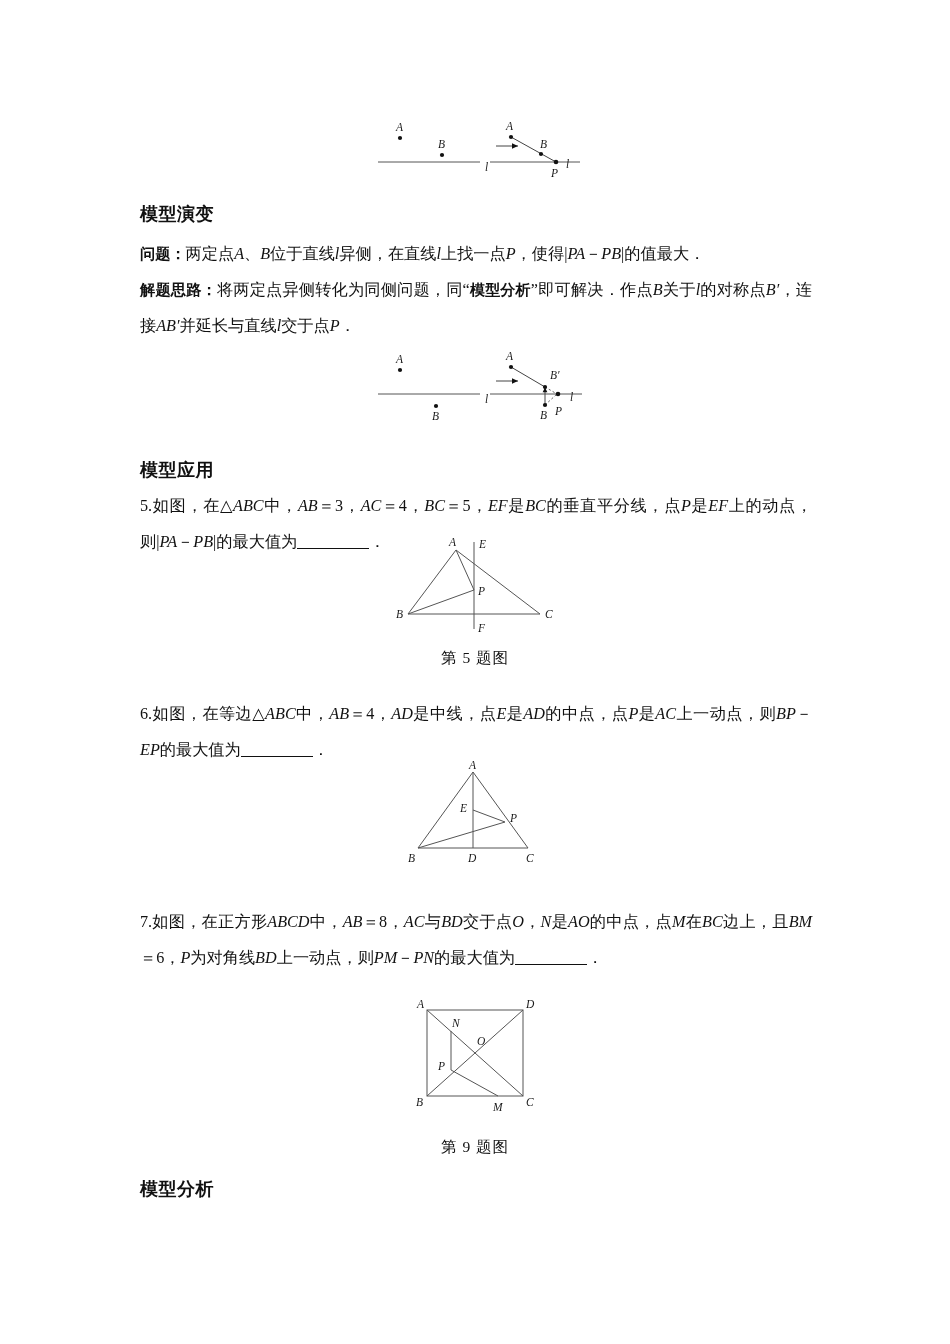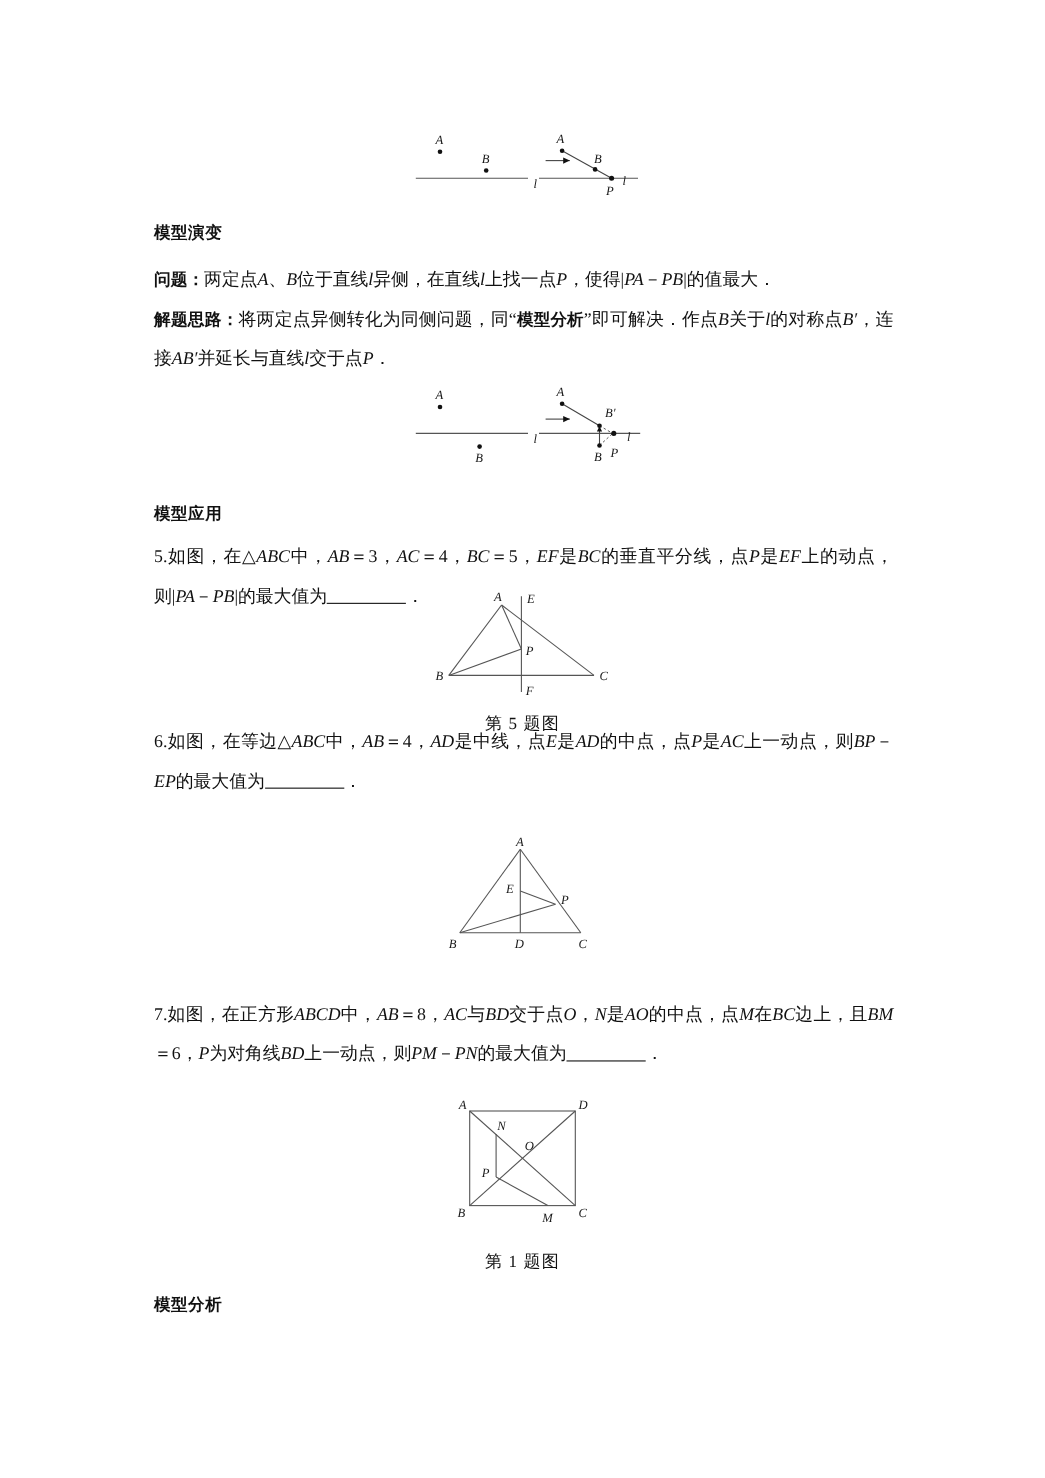--- a/index.html
+++ b/index.html
@@ -21,21 +21,21 @@
     width: 950px;
     height: 1344px;
   }
 
   
   .section-head {
     position: absolute;
     left: 140px;
     font-family: Liberation Mono, monospace;
     font-weight: bold;
-    font-size: 15px;
+    font-size: 18px;
     letter-spacing: .5px;
     color: #111;
     white-space: nowrap;
   }
   .para {
     position: absolute;
     left: 140px;
     width: 672px;
     font-size: 16.2px;
     line-height: 36px;
@@ -183,21 +183,21 @@
       <text x="61" y="14">A</text>
       <text x="91" y="16">E</text>
       <text x="90" y="63">P</text>
       <text x="8" y="86">B</text>
       <text x="157" y="86">C</text>
       <text x="90" y="100">F</text>
     </svg>
   </div>
   <div class="fig-cap" style="top:648px;">第 5 题图</div>
 
-  <div class="para" style="top:656px;">
+  <div class="para" style="top:696px;">
     <span class="qnum">6.</span><span>如图，在等边△</span><span class="it">ABC</span><span>中，</span><span class="it">AB</span><span>＝4</span><span>，</span><span class="it">AD</span><span>是中线，点</span><span class="it">E</span><span>是</span><span class="it">AD</span><span>的中点，点</span><span class="it">P</span><span>是</span><span class="it">AC</span><span>上一动点，则</span><span class="it">BP</span><span>－</span><span class="it">EP</span><span>的最大值为</span><span class="blank"></span><span>．</span>
   </div>
 
   <div class="fig" style="left:400px; top:760px;">
     <svg width="160" height="105" viewBox="0 0 160 105">
 
       <line class="ln" x1="18" y1="88" x2="128" y2="88"></line>
       <line class="ln" x1="18" y1="88" x2="73" y2="12"></line>
       <line class="ln" x1="73" y1="12" x2="128" y2="88"></line>
 
@@ -232,17 +232,17 @@
       <text x="12" y="10">A</text>
       <text x="121" y="10">D</text>
       <text x="47" y="29">N</text>
       <text x="72" y="47">O</text>
       <text x="33" y="72">P</text>
       <text x="11" y="108">B</text>
       <text x="88" y="113">M</text>
       <text x="121" y="108">C</text>
     </svg>
   </div>
-  <div class="fig-cap" style="top:1137px;">第 1 题图</div>
+  <div class="fig-cap" style="top:1137px;">第 9 题图</div>
 
   <div class="section-head" style="top:1177px;">模型分析</div>
 
 </div>
 
 </body></html>

